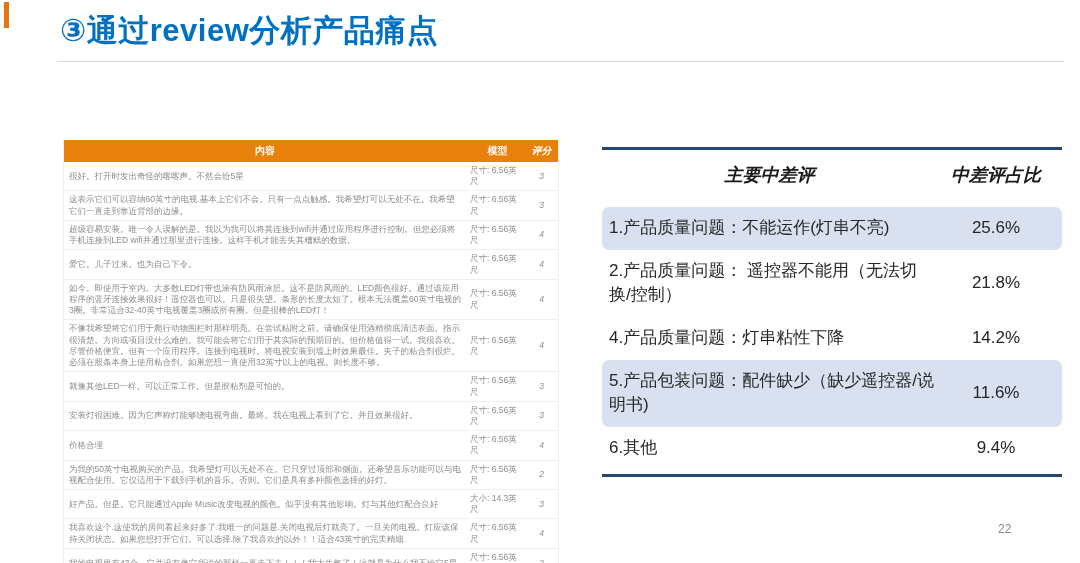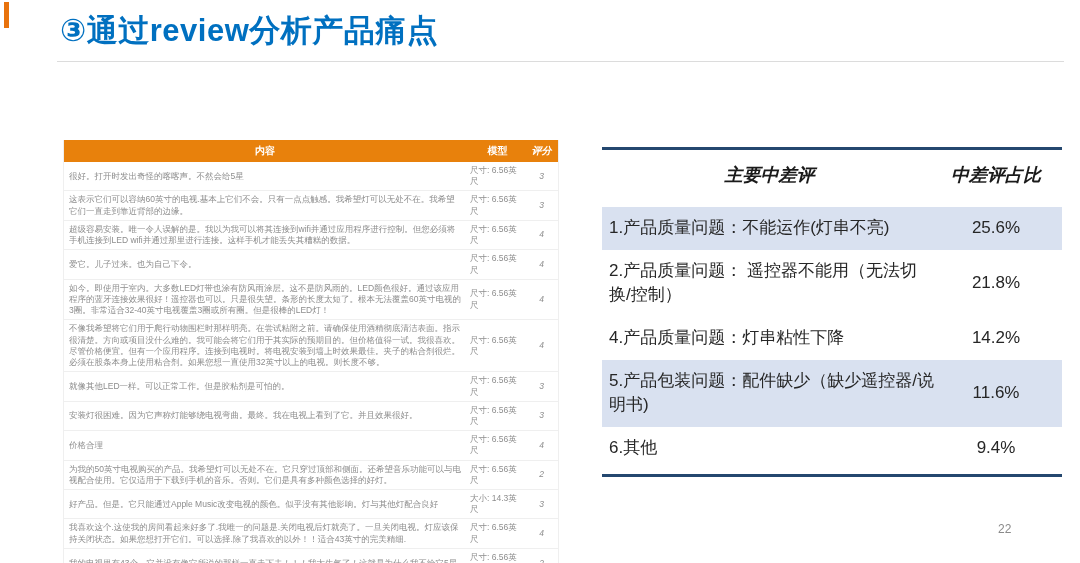--- a/index.html
+++ b/index.html
@@ -26,21 +26,21 @@
   .col-rating { width:29px; text-align:center;font-style:italic; }
   .rt-row { display:flex; align-items:center; border-bottom:1px solid #EFEFEF; padding:3px 0; font-size:8.5px; color:#8D8D8D; line-height:1.32; background:#fff; }
   .rt-row:last-child { border-bottom:none; }
 
   
   .summary-table { position:absolute; left:602px; top:147px; width:460px; border-top:3px solid var(--navy,#24476F); border-bottom:3px solid var(--navy,#24476F); padding-bottom:5px; box-sizing:border-box; }
   .st-header { display:flex; align-items:center; padding:13px 0 8px 0; margin-bottom:12px; font-weight:bold; font-size:18px; color:#1a1a1a;font-style:italic; }
   .st-issue-h { width:335px; text-align:center; }
   .st-share-h { width:118px; text-align:center; }
   .st-row { display:flex; align-items:center; padding:9px 0; font-size:17px; color:#262626; }
-  .st-row.shaded { background:var(--row-blue,#D9E1F0); }
+  .st-row.shaded { background:var(--row-blue,#D9E1F0);border-radius:7px; }
   .st-issue { width:335px; box-sizing:border-box; padding-left:7px; line-height:1.45; }
   .st-share { width:118px; text-align:center; }
 
   .page-number { position:absolute; left:998px; top:522px; font-size:12px; color:#8a8a8a; }
 </style>
 </head>
 <body>
 
 <div class="slide">
 

